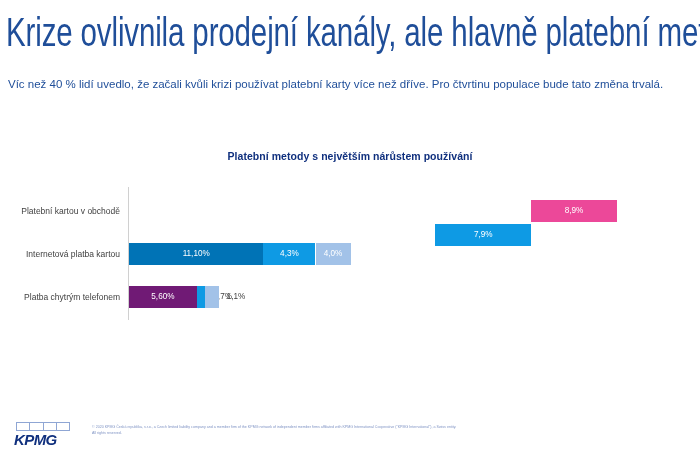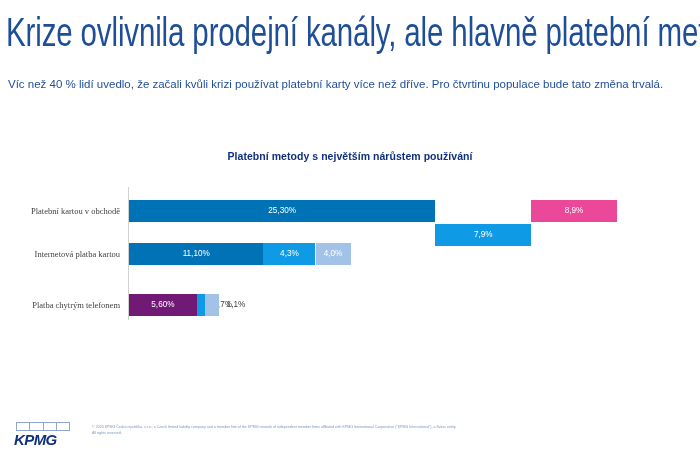--- a/index.html
+++ b/index.html
@@ -93,21 +93,20 @@
     position: absolute;
     left: 0;
     top: 0;
     width: 120px;
     height: 22px;
     line-height: 22px;
     text-align: right;
     font-size: 8.5px;
     color: #3f3f3f;
     white-space: nowrap;
-    font-family: Liberation Serif, serif;
   }
 
   .bar-track {
     position: absolute;
     left: 129px;
     top: 0;
     height: 22px;
   }
 
   .seg {
@@ -198,34 +197,33 @@
 <div id="chart-region">
 
   <div id="chart-title">Platební metody s největším nárůstem používání</div>
 
   <div id="plot-area">
     <div id="axis-line"></div>
 
   <div class="bar-row" style="top: 15px;">
         <div class="cat-label">Platební kartou v obchodě</div>
         <div class="bar-track" style="width: 509.878px;">
-          <div class="seg s1" style="left: 0px; width: 306.411px; background: rgb(0, 115, 182);">25,30%</div>
           <div class="seg s2" style="left: 306.411px; width: 95.6778px; background: rgb(14, 154, 228); margin-top: 24px;">7,9%</div>
           <div class="seg s3" style="left: 402.089px; width: 86px; background: #ec4899;">8,9%</div>
         </div>
       </div>
       <div class="bar-row" style="top: 58px;">
         <div class="cat-label">Internetová platba kartou</div>
         <div class="bar-track" style="width: 234.956px;">
           <div class="seg s1" style="left: 0px; width: 134.433px; background: rgb(0, 115, 182);">11,10%</div>
           <div class="seg s2" style="left: 134.433px; width: 52.0778px; background: rgb(14, 154, 228);">4,3%</div>
           <div class="seg s3" style="left: 186.511px; width: 35px; background: rgb(162, 194, 232);">4,0%</div>
         </div>
       </div>
-      <div class="bar-row" style="top: 109px;">
+      <div class="bar-row" style="top: 101px;">
         <div class="cat-label">Platba chytrým telefonem</div>
         <div class="bar-track" style="width: 89.6222px;">
           <div class="seg s1" style="left: 0px; width: 67.8222px; background: #701a75;">5,60%</div>
           <div class="outside-label" style="left: 84.3px;">0,7%</div>
           <div class="seg s2" style="left: 67.8222px; width: 8.47778px; background: rgb(14, 154, 228);"></div>
           <div class="outside-label" style="left: 97.6222px;">1,1%</div>
           <div class="seg s3" style="left: 76.3px; width: 13.3222px; background: rgb(162, 194, 232);"></div>
         </div>
       </div>
     </div>

